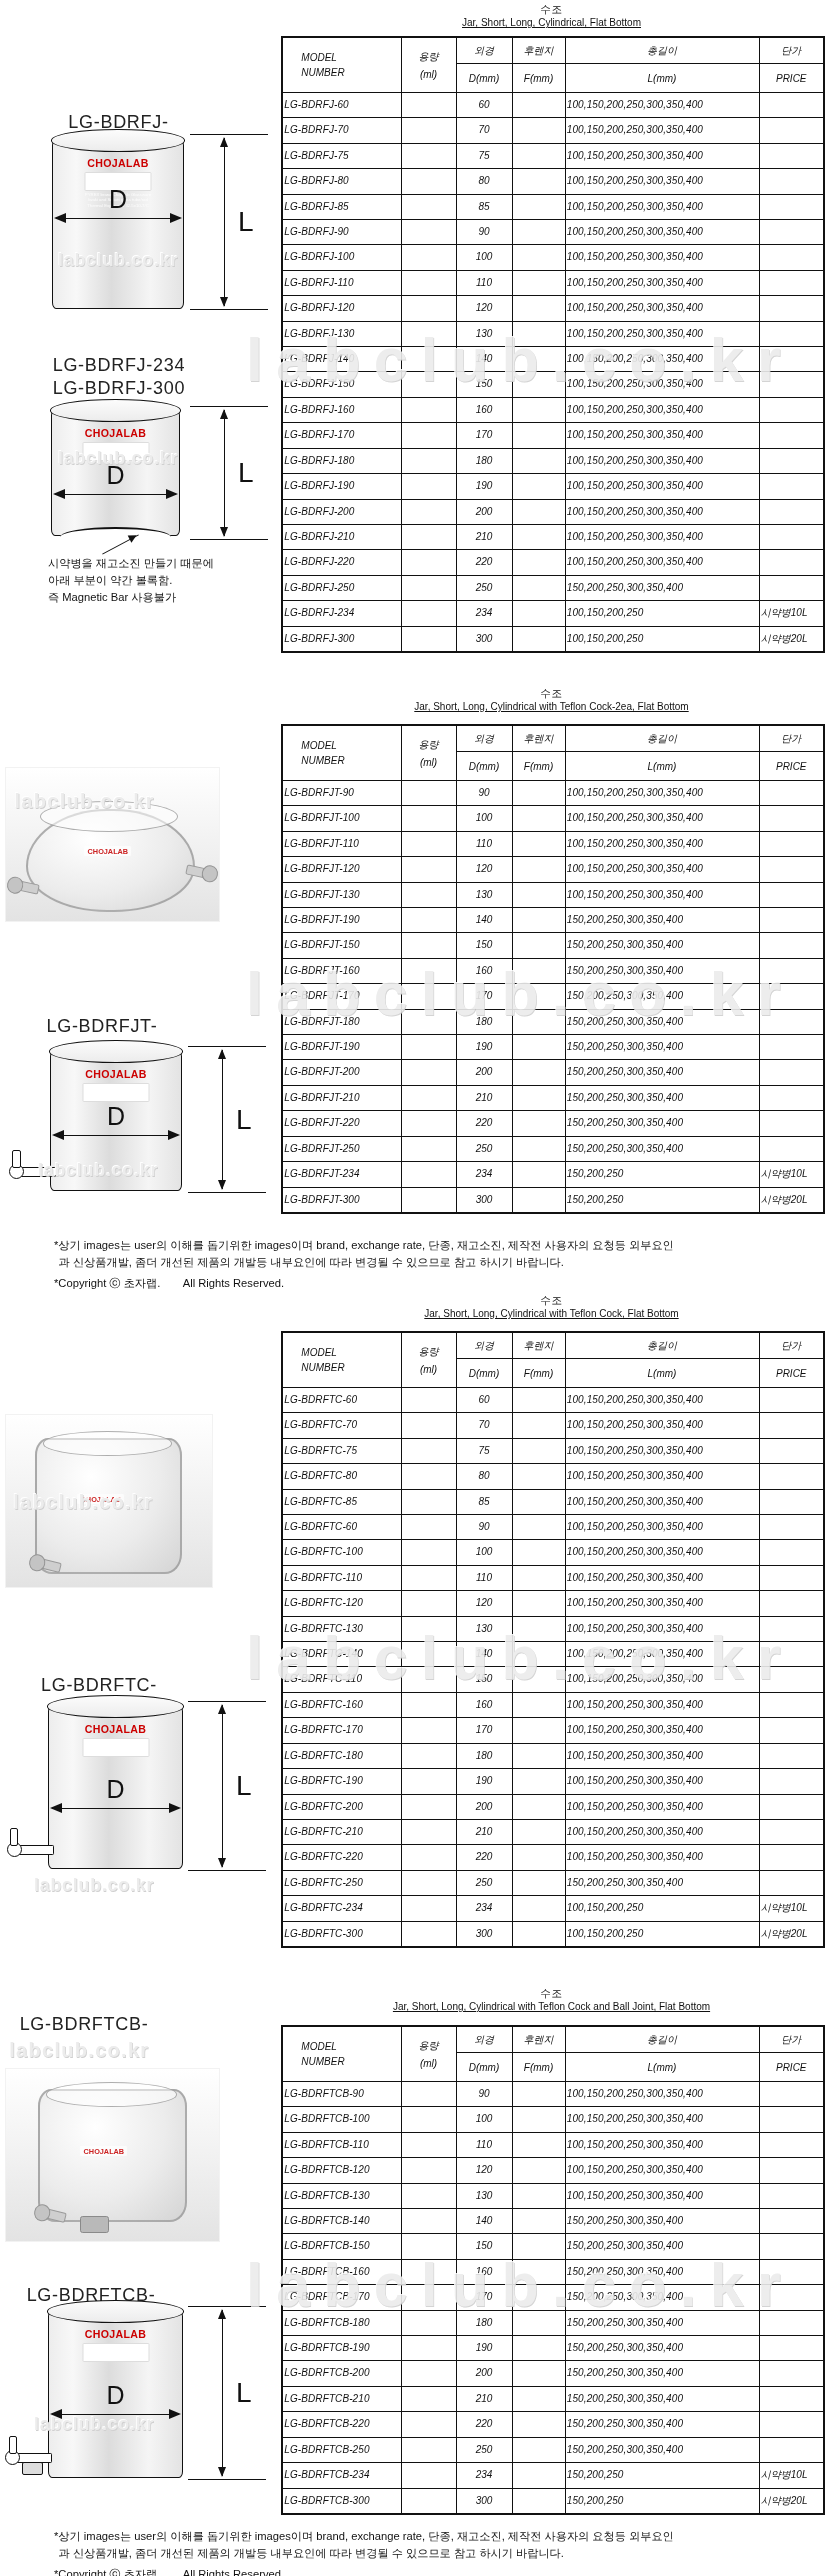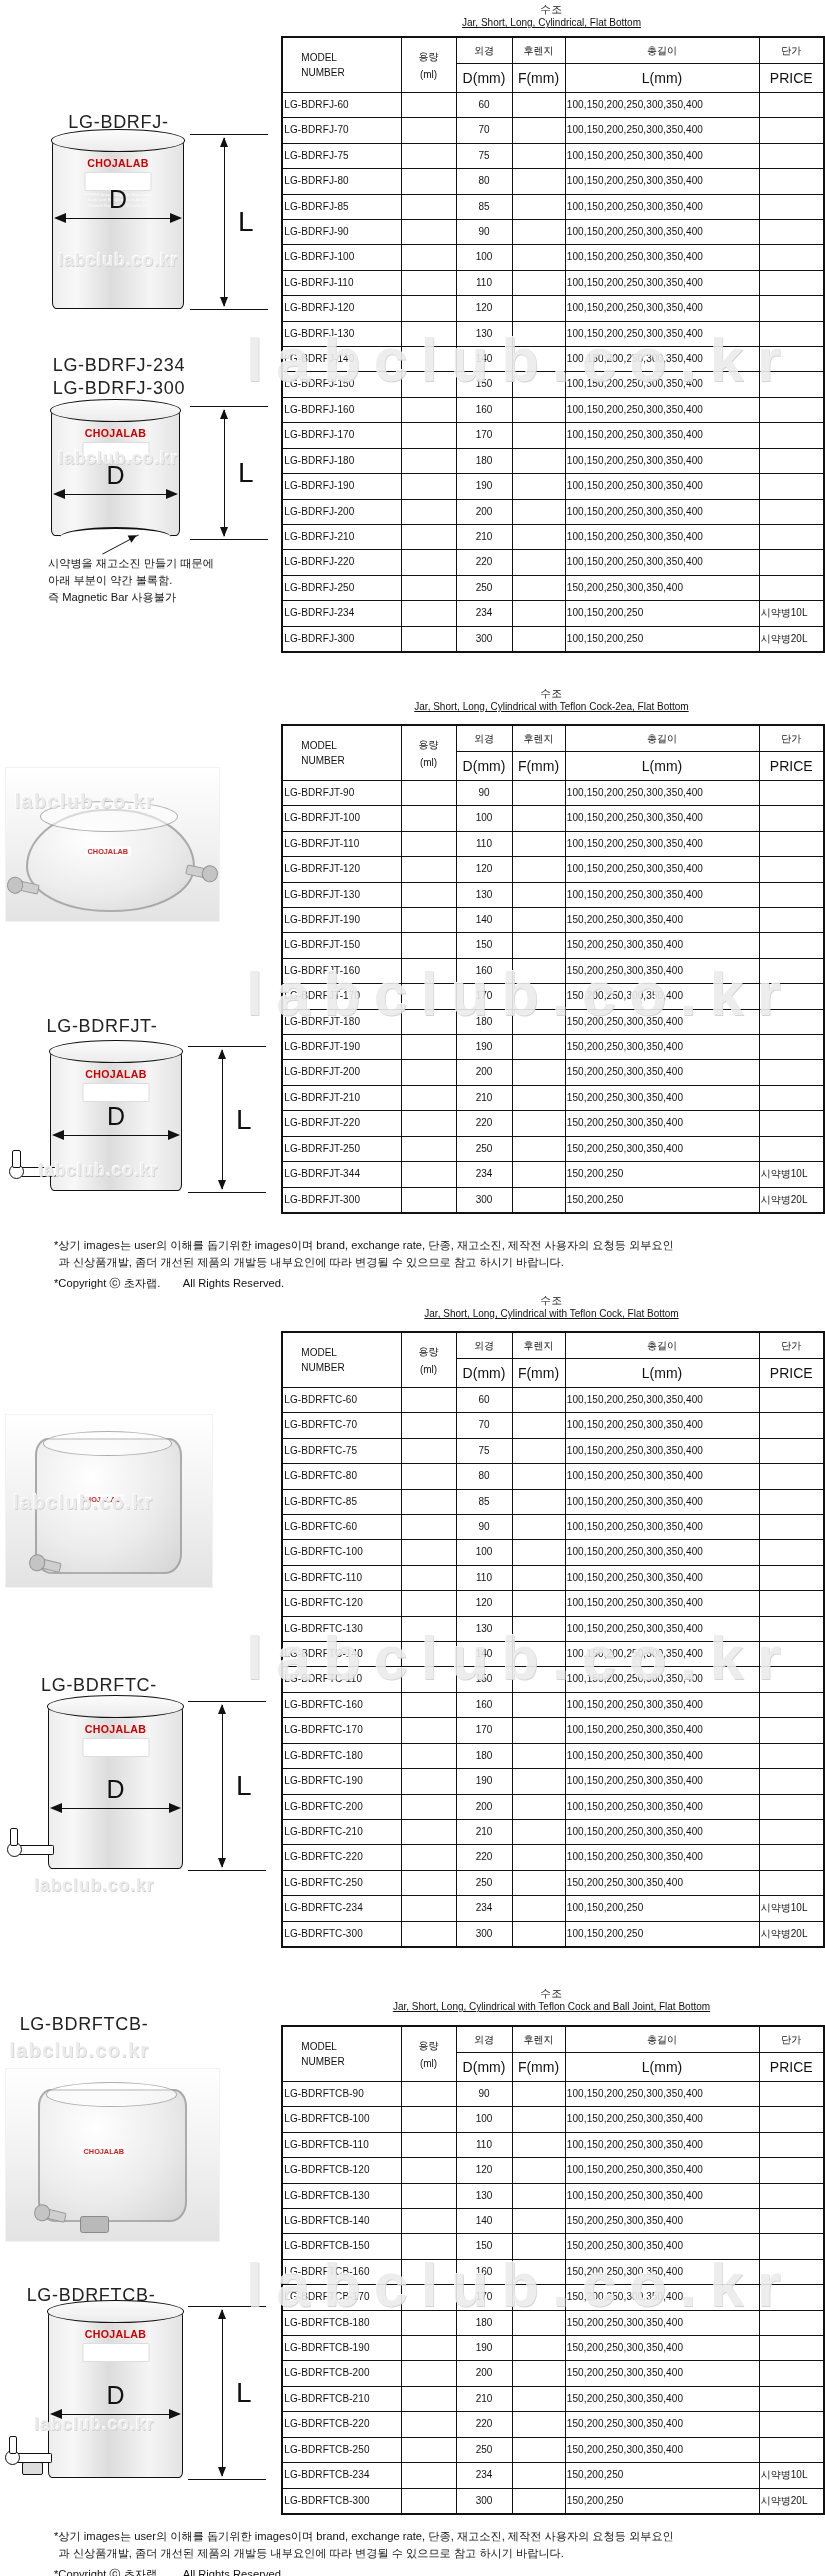--- a/index.html
+++ b/index.html
@@ -7,25 +7,25 @@
         font-family:"Liberation Sans","DejaVu Sans",sans-serif;color:#111;}
 
   
   .ttl{position:absolute;left:281px;width:541px;text-align:center;line-height:12px;}
   .ttl .ko{display:block;font-size:10.6px;letter-spacing:0.7px;}
   .ttl .en{display:block;font-size:10px;margin-top:2px;text-decoration:underline;}
   .ttl1{top:3.3px}.ttl2{top:687px}.ttl3{top:1294px}.ttl4{top:1987px}
 
   
   .tbl{position:absolute;left:281px;width:541px;border-collapse:collapse;table-layout:fixed;background:#fff;}
-  .tbl{border:2.6px solid #111;}
+  .tbl{border:2.6px solid #111;font-style:italic;}
   .tbl th,.tbl td{border:1.3px solid #111;padding:0 1.3px;white-space:nowrap;overflow:hidden;font-weight:normal;}
   .tbl td{height:24.4px;line-height:24.4px;font-size:10px;}
   .hr1 th{height:25px;font-size:10px;}
-  .hr2 th{height:28px;font-size:14px;}
+  .hr2 th{height:28px;font-size:10px;}
   .th2l{display:flex;flex-direction:column;gap:4.6px;}
   .th2l.left{align-items:flex-start;padding-left:17px;}
   .th2l.ctr{align-items:center;}
   .c-model{text-align:left;padding-left:10px;font-size:10.2px;letter-spacing:0.1px;}
   .c-l{text-align:left;padding-left:9.2px;letter-spacing:0.1px;}
   .c-d,.c-cap,.c-f{text-align:center;}
   .c-price{text-align:left;padding-left:2px;font-size:9.6px;}
   .t1{top:36px}.t2{top:724px}.t3{top:1331px}.t4{top:2025px}
 
   
@@ -523,21 +523,21 @@
         </tr>
         <tr>
           <td class="c-model">LG-BDRFJT-250</td>
           <td class="c-cap"></td>
           <td class="c-d">250</td>
           <td class="c-f"></td>
           <td class="c-l">150,200,250,300,350,400</td>
           <td class="c-price"></td>
         </tr>
         <tr>
-          <td class="c-model">LG-BDRFJT-344</td>
+          <td class="c-model">LG-BDRFJT-234</td>
           <td class="c-cap"></td>
           <td class="c-d">234</td>
           <td class="c-f"></td>
           <td class="c-l">150,200,250</td>
           <td class="c-price">시약병10L</td>
         </tr>
         <tr>
           <td class="c-model">LG-BDRFJT-300</td>
           <td class="c-cap"></td>
           <td class="c-d">300</td>

